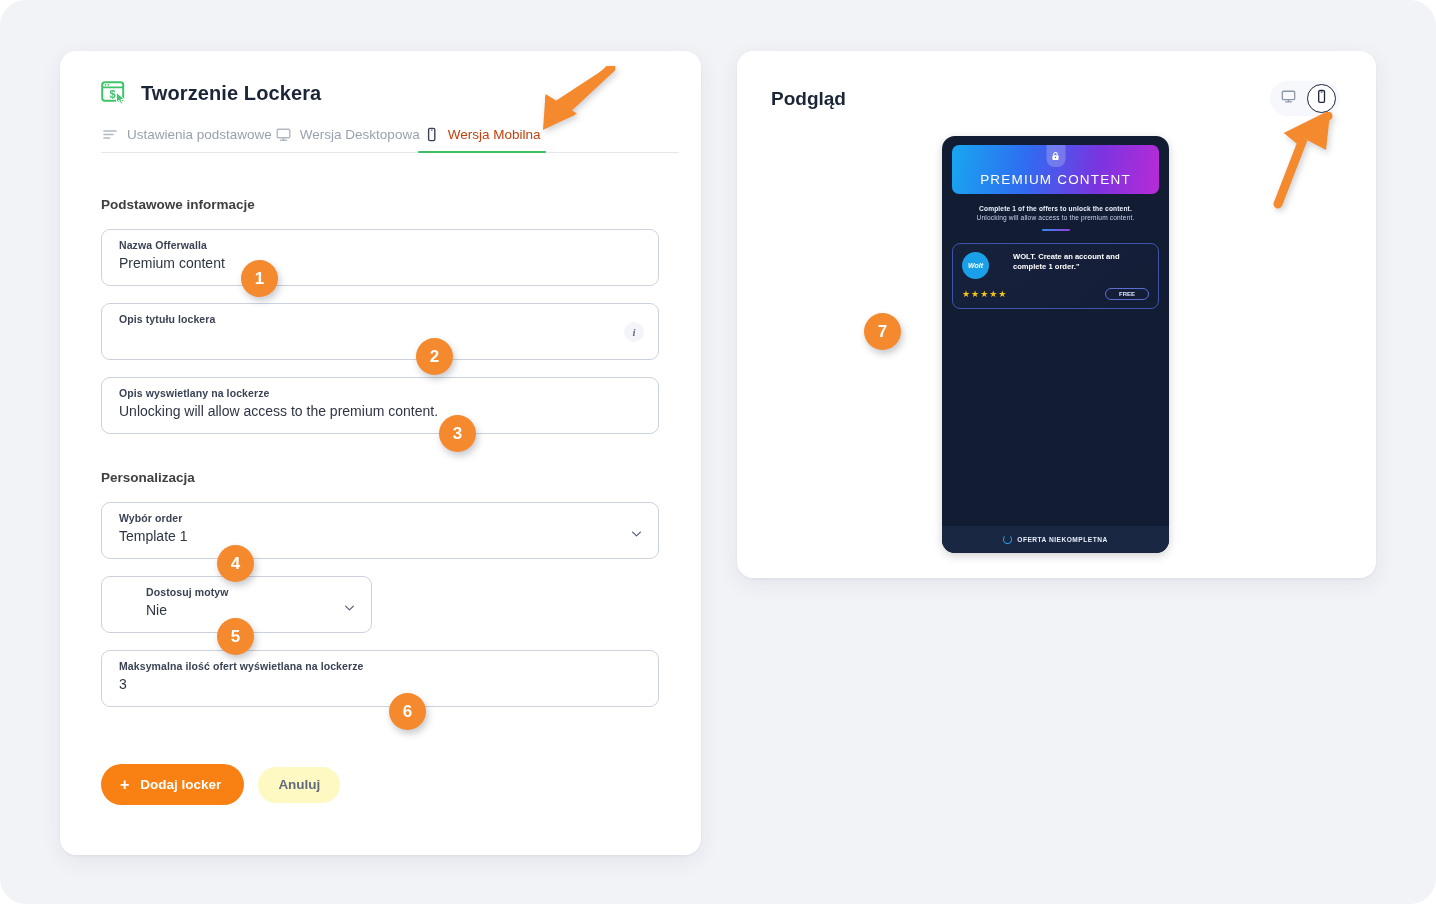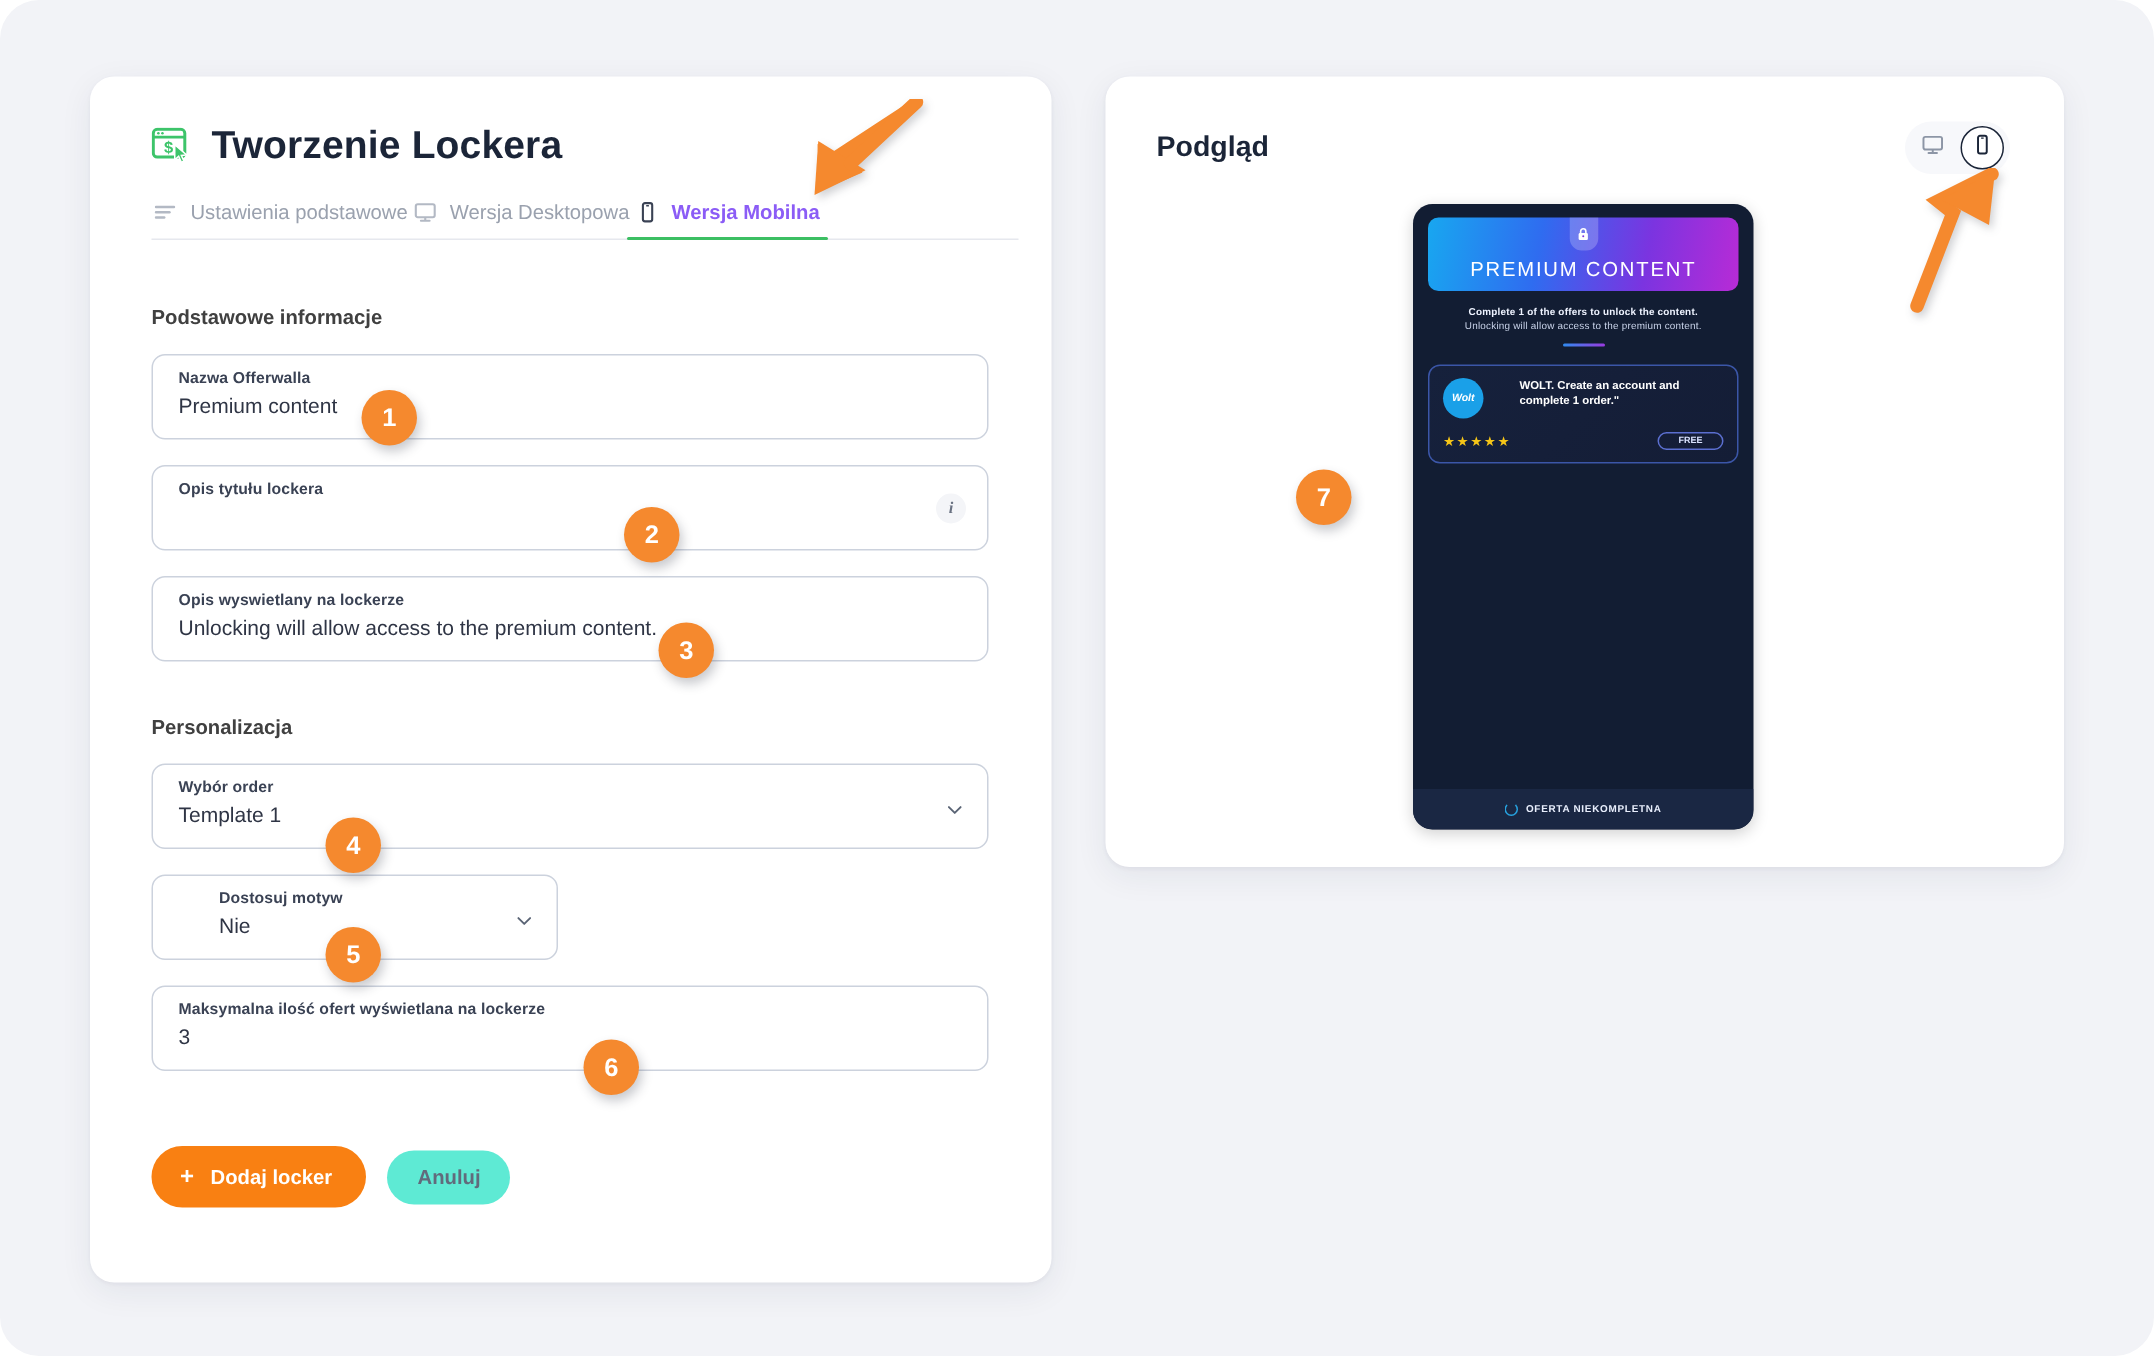--- a/index.html
+++ b/index.html
@@ -23,33 +23,33 @@
     background: #ffffff;
     border-radius: 16px;
     box-shadow: 0 6px 22px rgba(30,40,70,.07), 0 1px 3px rgba(30,40,70,.05);
   }
   #left-panel  { left: 60px;  top: 51px; width: 641px; height: 804px; }
   #right-panel { left: 737px; top: 51px; width: 639px; height: 527px; }
 
   
   .lp-head { display: flex; align-items: center; gap: 14px; padding: 30px 0 0 41px; }
   .brand-icon { width: 26px; height: 24px; flex: 0 0 auto; }
-  .lp-title { font-size: 26px; font-weight: bold; color: #1b2538; letter-spacing: .1px; }
+  .lp-title { font-size: 20px; font-weight: bold; color: #1b2538; letter-spacing: .1px; }
 
   
   .tabs { position: relative; margin: 22px 0 0 0; padding: 0 0 0 41px;
           display: flex; align-items: flex-end; }
   .tabs::after {
     content: ""; position: absolute; left: 41px; right: 22px; bottom: 0;
     height: 1px; background: #e6e8ee;
   }
   .tab { display: flex; align-items: center; gap: 9px; padding: 0 2px 11px 2px;
          font-size: 13.5px; color: #9aa1ae; cursor: pointer; position: relative; }
   .tab .tab-ic { display: flex; width: 15px; height: 15px; align-items: center; justify-content: center; }
-  .tab.active { color: #8b5cf6; font-weight: bold; }
+  .tab.active { color: #c2410c; font-weight: normal; }
   .tab.active::after {
     content: ""; position: absolute; left: -4px; right: -4px; bottom: 0;
     height: 2.5px; background: #3cbf63; border-radius: 2px; z-index: 2;
   }
 
   
   .section-title { font-size: 13.5px; font-weight: bold; color: #404040; padding-left: 41px; }
   #sec-basic { margin-top: 44px; }
   #sec-person { margin-top: 36px; }
 
@@ -83,21 +83,21 @@
   .btn-primary {
     display: flex; align-items: center; gap: 11px;
     height: 41px; padding: 0 23px 0 19px;
     background: #f98012; color: #fff; border: none; border-radius: 21px;
     font-size: 13.5px; font-weight: bold; cursor: pointer;
     font-family: "Liberation Sans", sans-serif;
   }
   .btn-primary .plus { font-size: 16px; line-height: 1; font-weight: bold; }
   .btn-secondary {
     height: 36px; padding: 0 20px; border: none; border-radius: 18px;
-    background: #5eead4; color: #616b7c; font-size: 13.5px; font-weight: bold;
+    background: #fef9c3; color: #616b7c; font-size: 13.5px; font-weight: bold;
     cursor: pointer; font-family: "Liberation Sans", sans-serif;
   }
 
   
   .rp-head { display: flex; align-items: center; justify-content: space-between;
              padding: 30px 36px 0 16px; }
   .rp-title { font-size: 19px; font-weight: bold; color: #1b2538; padding-left: 18px; }
   .view-toggle { display: flex; align-items: center; gap: 4px;
                  background: #f7f8fb; border-radius: 18px; padding: 3px 4px; }
   .vt-btn { width: 29px; height: 29px; border-radius: 50%; display: flex;

